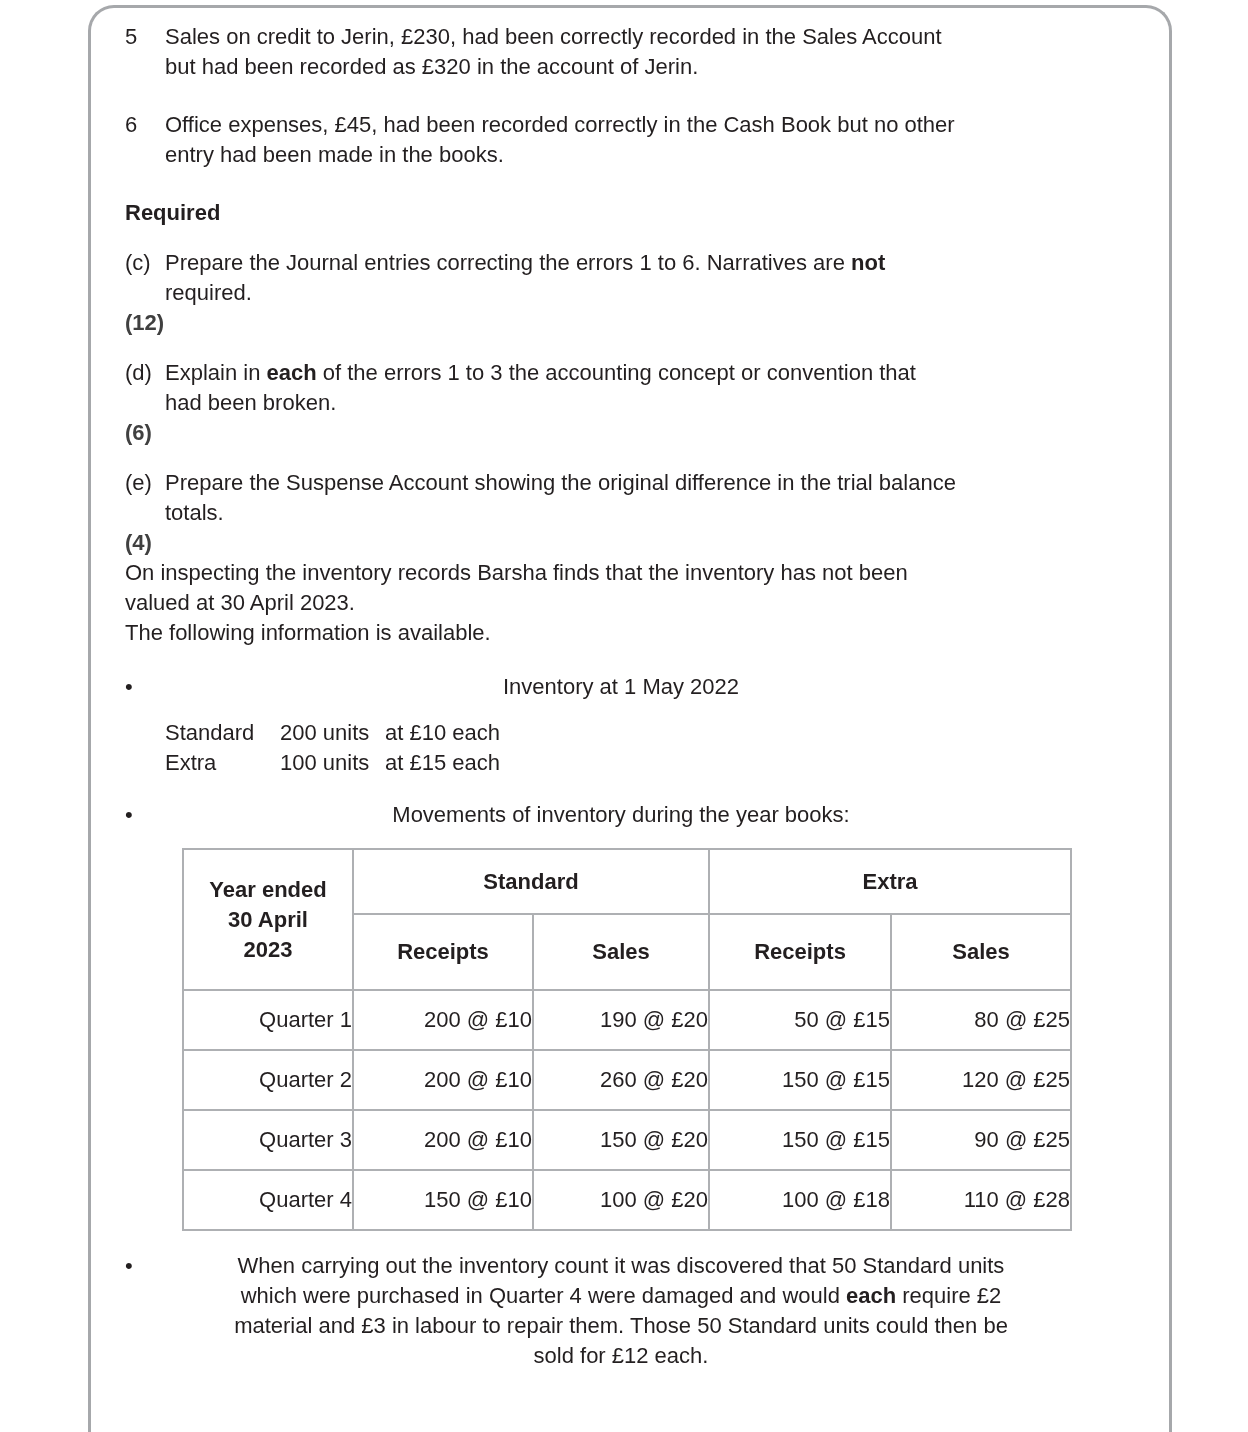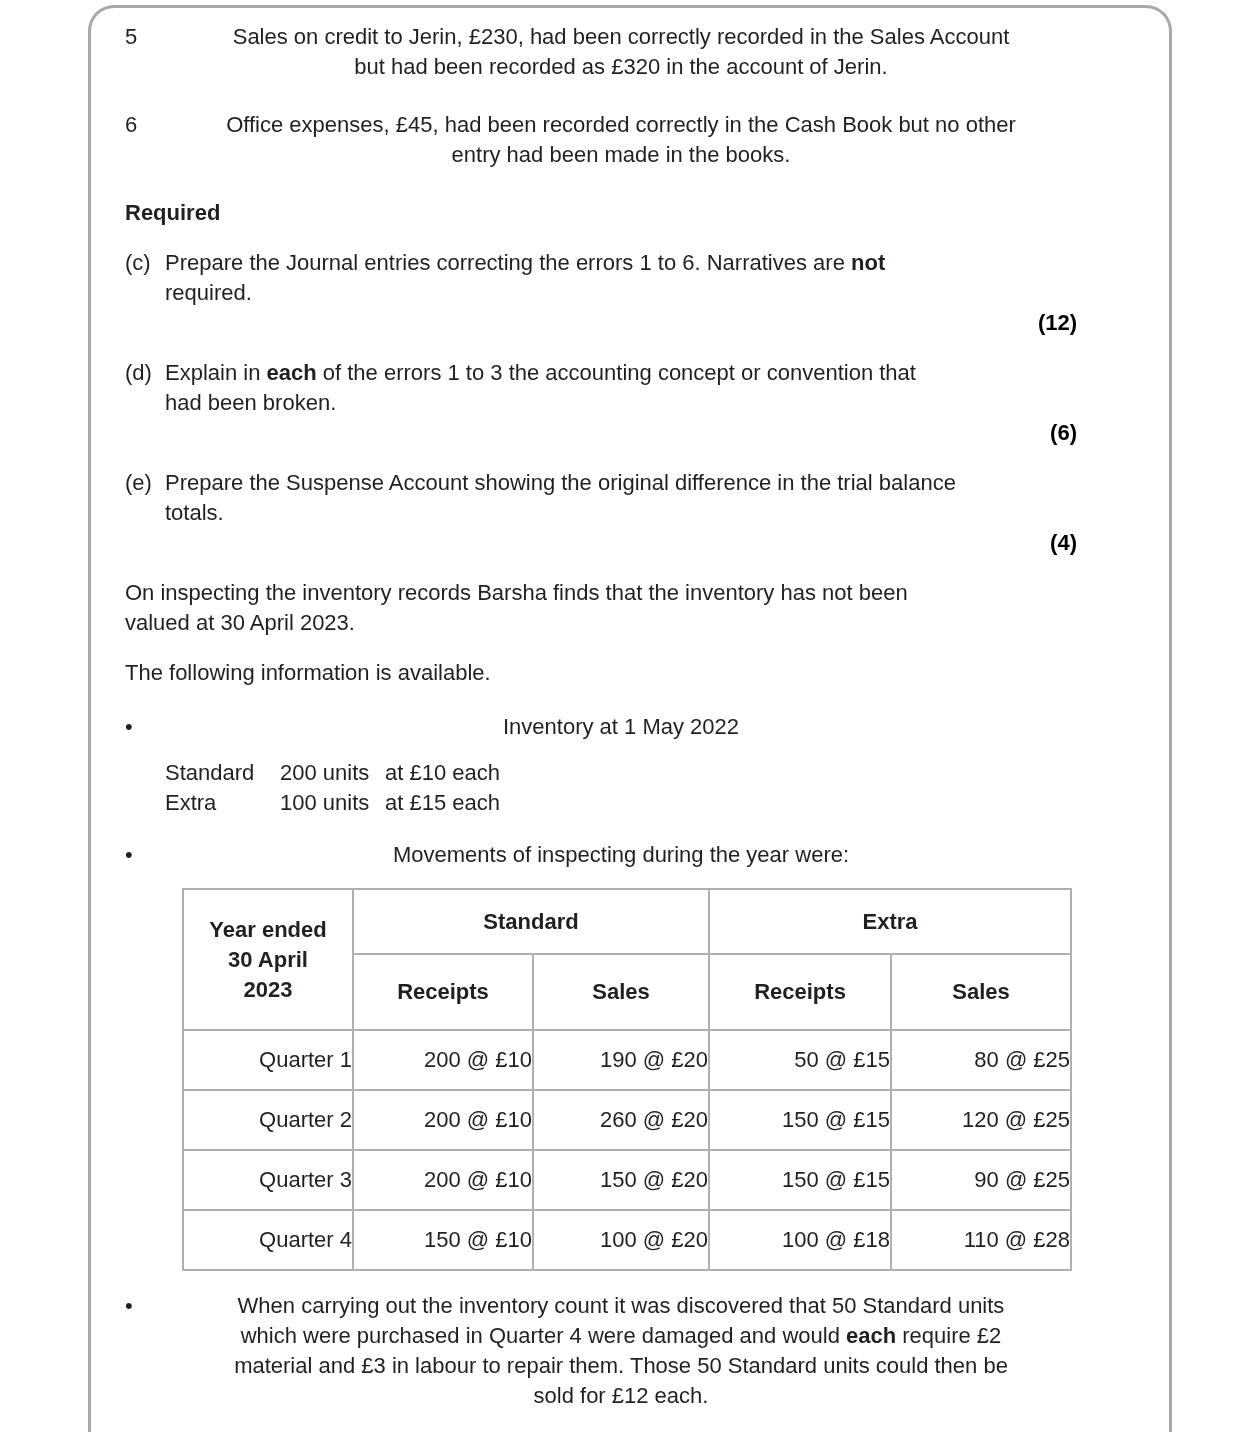--- a/index.html
+++ b/index.html
@@ -14,31 +14,31 @@
     box-sizing:border-box;
     border:3px solid #a6a8ab;border-bottom:none;
     border-radius:26px 26px 0 0;
   }
   .content{padding:14px 92px 30px 34px;}
   .rich,.plain{white-space:pre-line;}
   b{font-weight:bold;}
 
   .numbered-item{display:flex;margin-bottom:28px;}
   .numbered-item .num{width:40px;flex:none;}
-  .numbered-item .txt{flex:1;text-align:center;}
+  .numbered-item .txt{flex:1;}
 
   .required{font-weight:bold;margin:18px 0 0 0;}
 
   .question{margin-top:20px;}
   .q-row{display:flex;}
   .q-letter{width:40px;flex:none;}
   .q-text{flex:1;}
-  .marks-row{text-align:right;font-weight:bold;color:#000000;}
+  .marks-row{text-align:left;font-weight:bold;color:#404040;}
 
-  .para{margin-top:20px;}
+  .para{}
   .para.tight{margin-top:18px;}
 
   .bullet-row{display:flex;margin-top:24px;}
   .bullet-row .dot{width:40px;flex:none;}
   .bullet-row .txt{flex:1;text-align:center;}
 
   .inv-grid{margin:16px 0 0 40px;}
   .inv-row{display:flex;height:30px;}
   .inv-product{width:115px;flex:none;}
   .inv-units{width:105px;flex:none;}
@@ -122,21 +122,21 @@
       </div>
       <div class="inv-row">
         <span class="inv-product">Extra</span>
         <span class="inv-units">100 units</span>
         <span class="inv-price">at £15 each</span>
       </div>
     </div>
 
     <div class="bullet-row" style="margin-top:22px;">
       <span class="dot">•</span>
-      <span class="txt">Movements of inspecting during the year were:</span>
+      <span class="txt">Movements of inventory during the year books:</span>
     </div>
 
     <table class="movements">
       <colgroup>
         <col style="width:170px">
           <col style="width:180px">
           <col style="width:176px">
           <col style="width:182px">
           <col style="width:180px">
       </colgroup>

